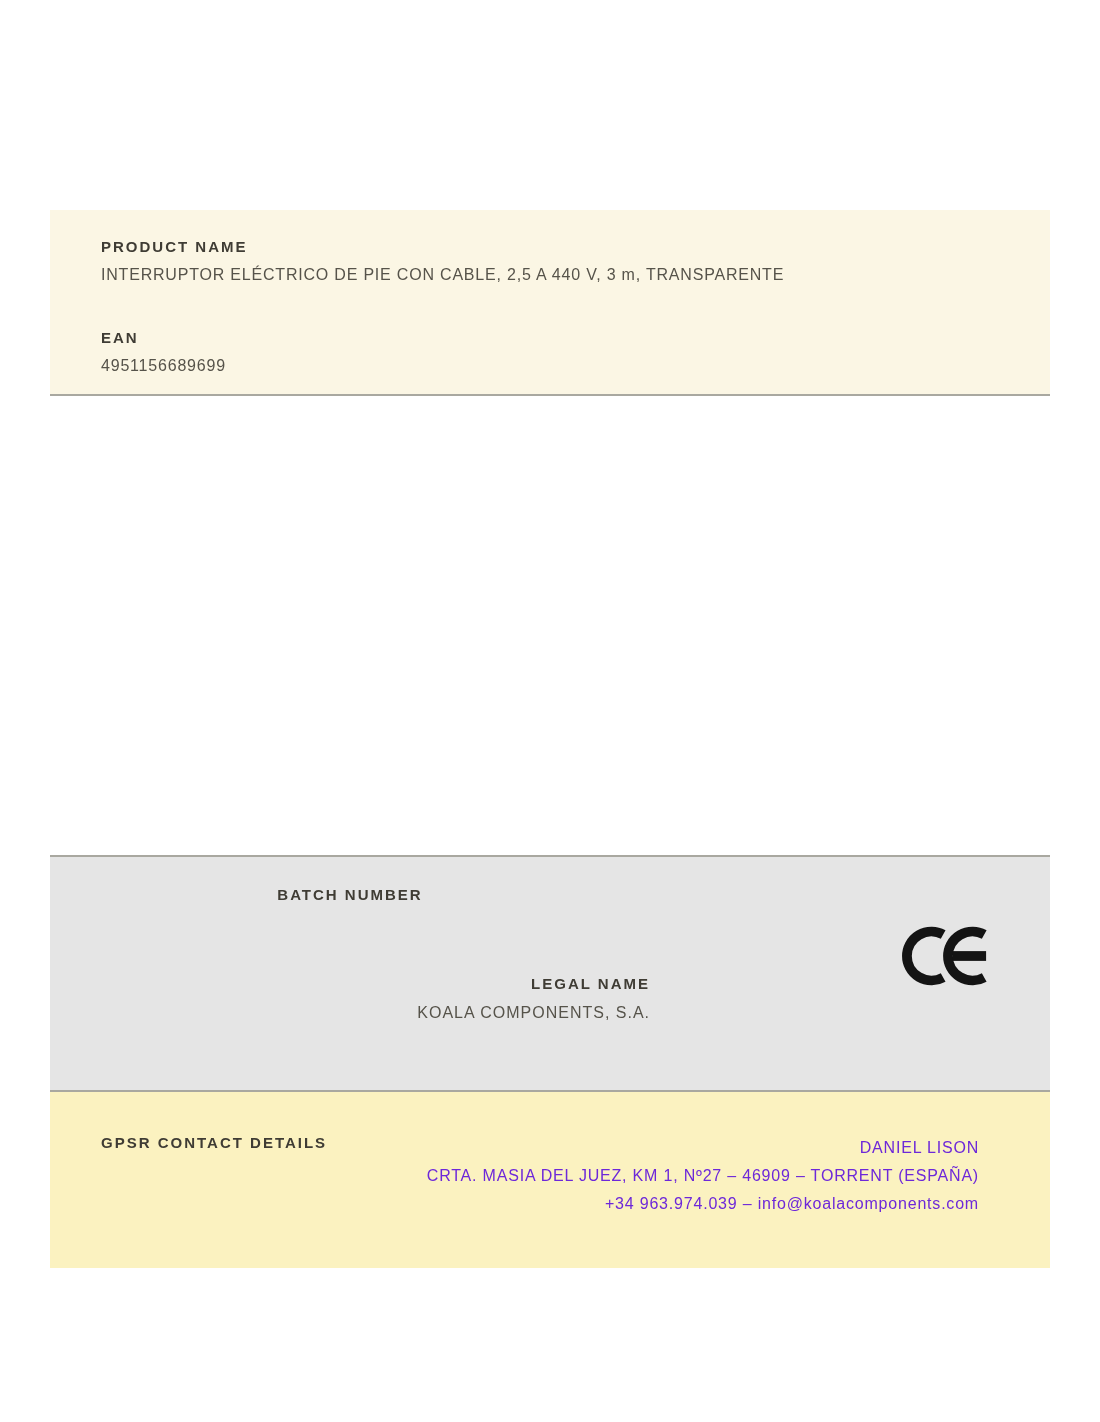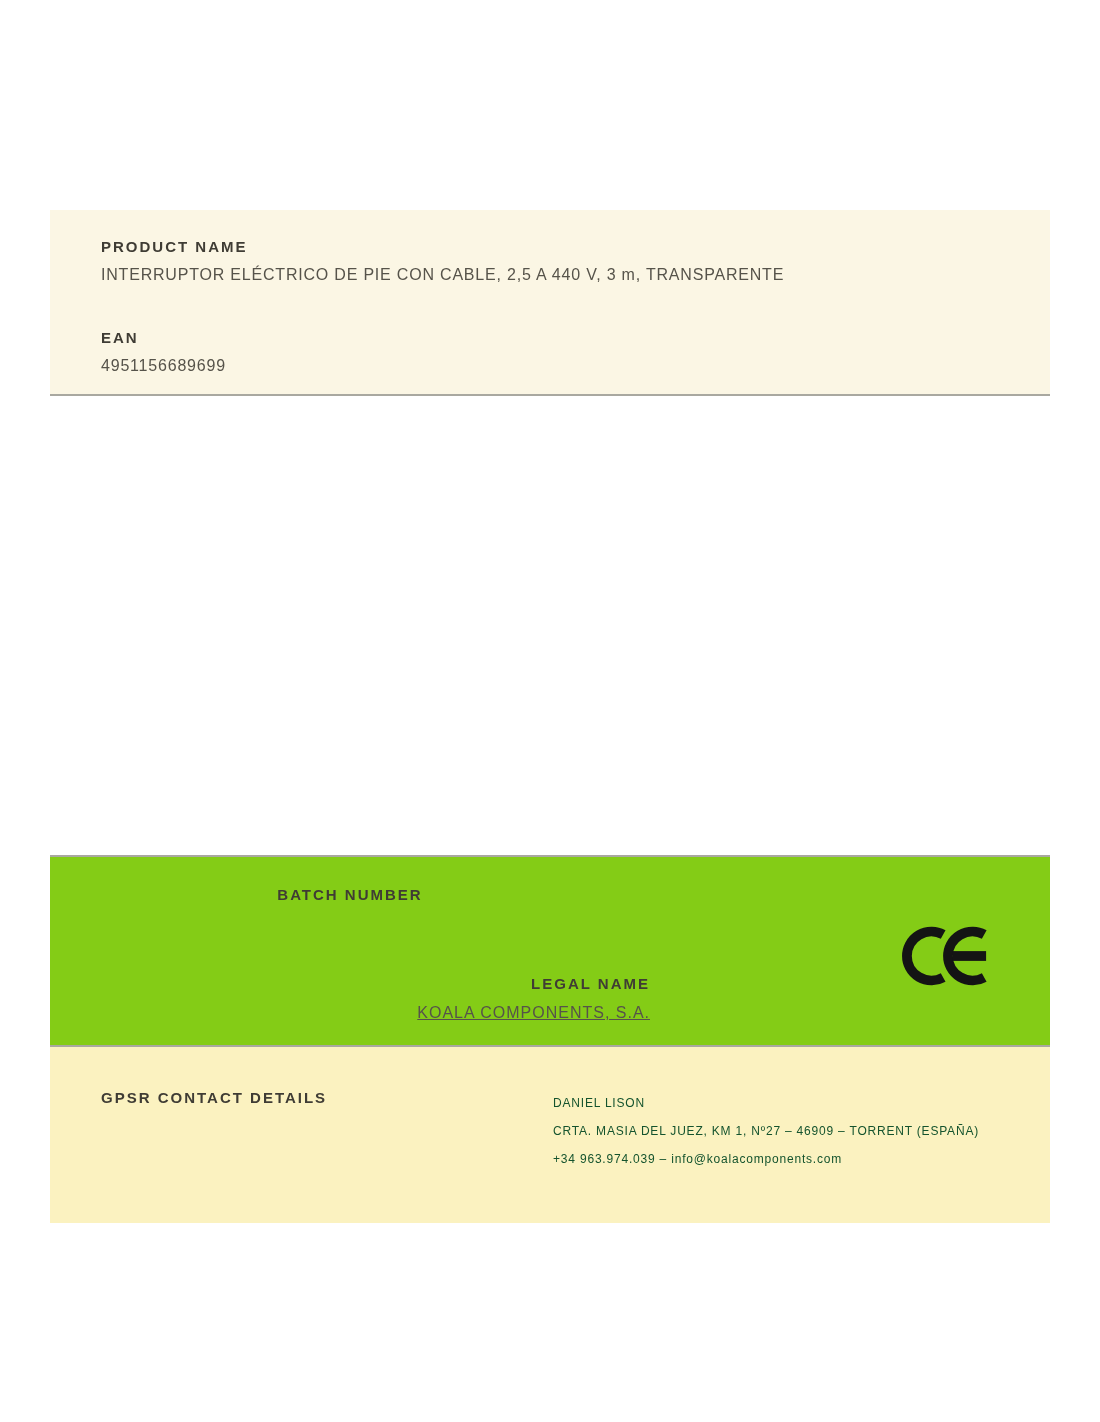--- a/index.html
+++ b/index.html
@@ -33,53 +33,53 @@
     font-size: 16px;
     letter-spacing: 0.8px;
     color: #56534A;
     line-height: 18px;
     margin-top: 10px;
   }
   .ean-block { margin-top: 45px; }
   
   .batch-section {
     margin-top: 459px;
-    height: 192px;
-    background: #84cc16;
+    height: 237px;
+    background: #e5e5e5;
     border-top: 2px solid #A9A8A0;
     border-bottom: 2px solid #A9A8A0;
     position: relative;
     display: grid;
     grid-template-columns: 600px 210px 1fr;
     padding-top: 29px;
   }
   .batch-col { text-align: center; }
   .row-gap { margin-top: 71px; text-align: right; }
-  .batch-col .field-value { margin-top: 11px; letter-spacing: 1px; text-decoration: underline; }
+  .batch-col .field-value { margin-top: 11px; letter-spacing: 1px; }
   .ce-mark {
     position: absolute;
     top: 68px;
     right: 60px;
     width: 88px;
     height: 62px;
   }
   
   .gpsr-section {
     height: 176px;
     background: #FBF2C0;
     display: flex;
     justify-content: space-between;
     align-items: flex-start;
     padding: 42px 71px 0 51px;
   }
   .gpsr-contact {
-    text-align: left;
-    font-size: 12px;
+    text-align: right;
+    font-size: 16px;
     letter-spacing: 0.8px;
-    color: #14532d;
+    color: #6d28d9;
     line-height: 28px;
   }
   .gpsr-contact div { white-space: nowrap; }
 </style>
 </head>
 <body>
 
 <main>
 
   <section class="sheet-section product-section">

